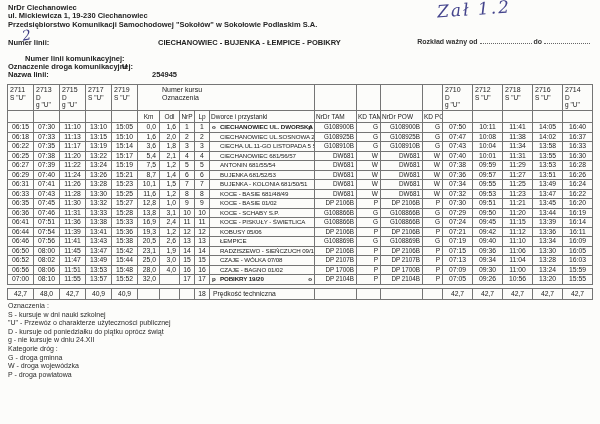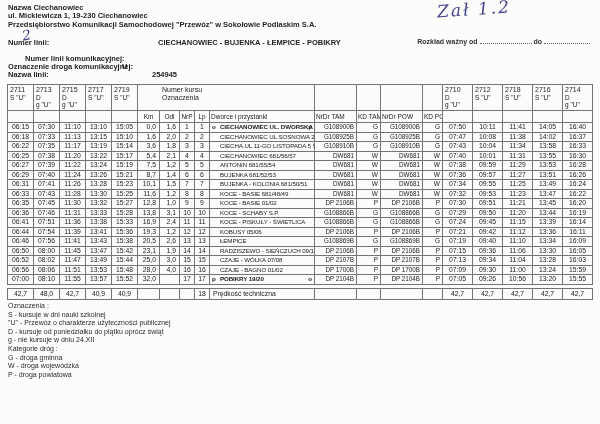--- a/index.html
+++ b/index.html
@@ -47,23 +47,23 @@
 
   
   .legend{position:absolute;left:8px;top:302px;font-size:7px;line-height:8.6px;color:#2a2a2a}
 </style>
 </head>
 <body>
 
 <div class="page">
 
   <div class="org">
-    <div>Nazwa Ciechanowiec</div>
+    <div>NrDr Ciechanowiec</div>
     <div>ul. Mickiewicza 1, 19-230 Ciechanowiec</div>
-    <div class="l3">Przedsiębiorstwo Komunikacji Samochodowej "Przewóz" w Sokołowie Podlaskim S.A.</div>
+    <div class="l3">Przedsiębiorstwo Komunikacji Samochodowej "Sokołów" w Sokołowie Podlaskim S.A.</div>
   </div>
 
   <div class="hw-page">2</div>
   <div class="hw-note">Zał 1.2</div>
 
   <div class="meta" style="left:8px;top:38px">Numer linii:</div>
   <div class="meta" style="left:158px;top:38px">CIECHANOWIEC - BUJENKA - ŁEMPICE - POBIKRY</div>
 
   <div class="validity">
     <span>Rozkład ważny od</span>

